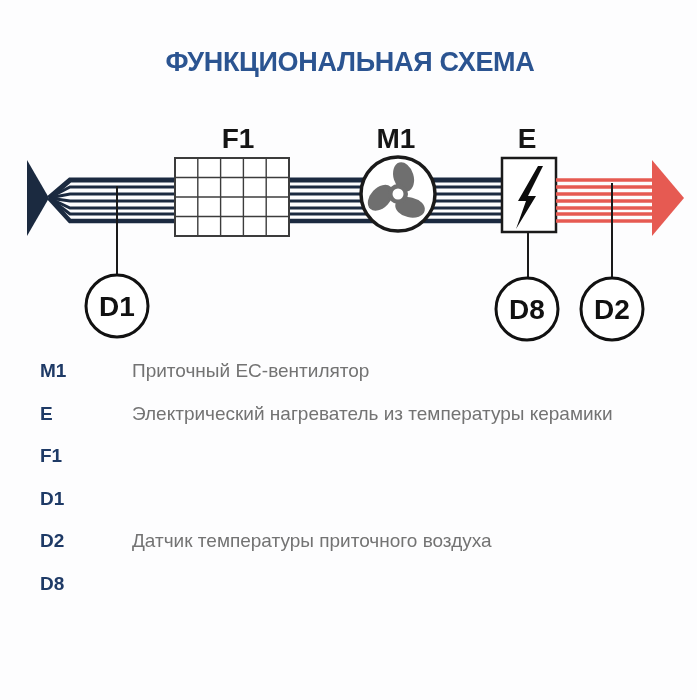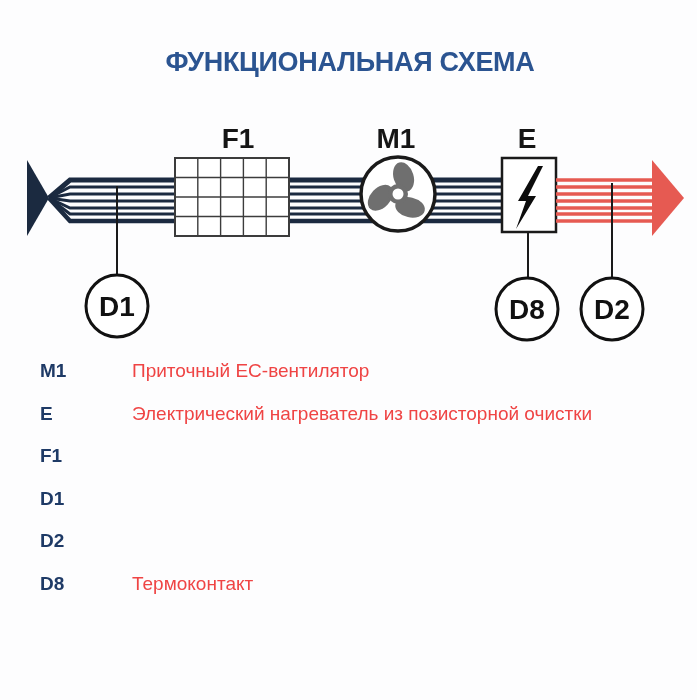--- a/index.html
+++ b/index.html
@@ -7,21 +7,21 @@
   .page{position:relative; width:697px; height:700px; background:#fdfdfe; overflow:hidden;}
   .page-title{
     position:absolute; left:0; top:47px; width:700px;
     text-align:center; font-size:27px; font-weight:bold;
     letter-spacing:-0.3px; color:#2b5491;
   }
   .diagram-svg{position:absolute; left:0; top:0;}
   .legend{position:absolute; left:40px; top:361px; width:640px;}
   .legend-row{display:flex; align-items:flex-start; margin-bottom:22px; font-size:19px; line-height:20.5px;}
   .legend-key{width:92px; flex:0 0 92px; font-weight:bold; color:#1e3a66;}
-  .legend-label{color:#ef4444;}
+  .legend-label{color:#737373;}
   svg text{font-family:"Liberation Sans", sans-serif;}
   .comp-label{font-size:28px; font-weight:600; fill:#151515; text-anchor:middle;}
   .sensor-label{font-size:28px; font-weight:bold; fill:#111111; text-anchor:middle;}
 </style>
 </head>
 <body>
 
 <div class="page">
 
   <div class="page-title">ФУНКЦИОНАЛЬНАЯ СХЕМА</div>
@@ -110,30 +110,30 @@
     <text class="comp-label" x="527" y="148">E</text>
   </svg>
 
   <div class="legend">
     <div class="legend-row">
       <span class="legend-key">M1</span>
       <span class="legend-label">Приточный ЕС-вентилятор</span>
     </div>
     <div class="legend-row">
       <span class="legend-key">E</span>
-      <span class="legend-label">Электрический нагреватель из позисторной очистки</span>
+      <span class="legend-label">Электрический нагреватель из температуры керамики</span>
     </div>
     <div class="legend-row">
       <span class="legend-key">F1</span>
     </div>
     <div class="legend-row">
       <span class="legend-key">D1</span>
     </div>
     <div class="legend-row">
       <span class="legend-key">D2</span>
+      <span class="legend-label">Датчик температуры приточного воздуха</span>
     </div>
     <div class="legend-row">
       <span class="legend-key">D8</span>
-      <span class="legend-label">Термоконтакт</span>
     </div>
   </div>
 
 </div>
 
 </body></html>

